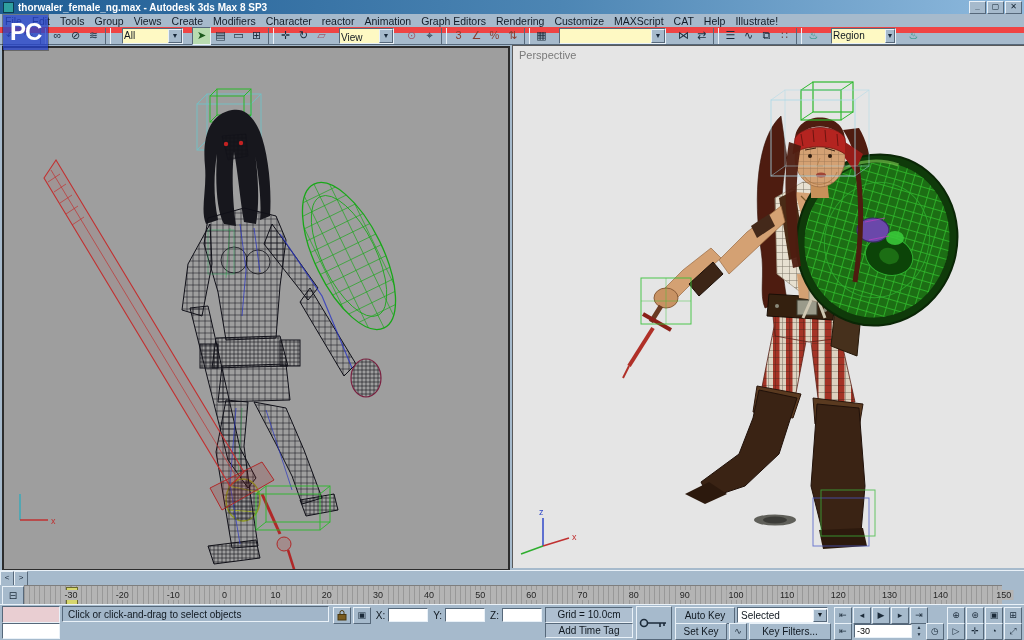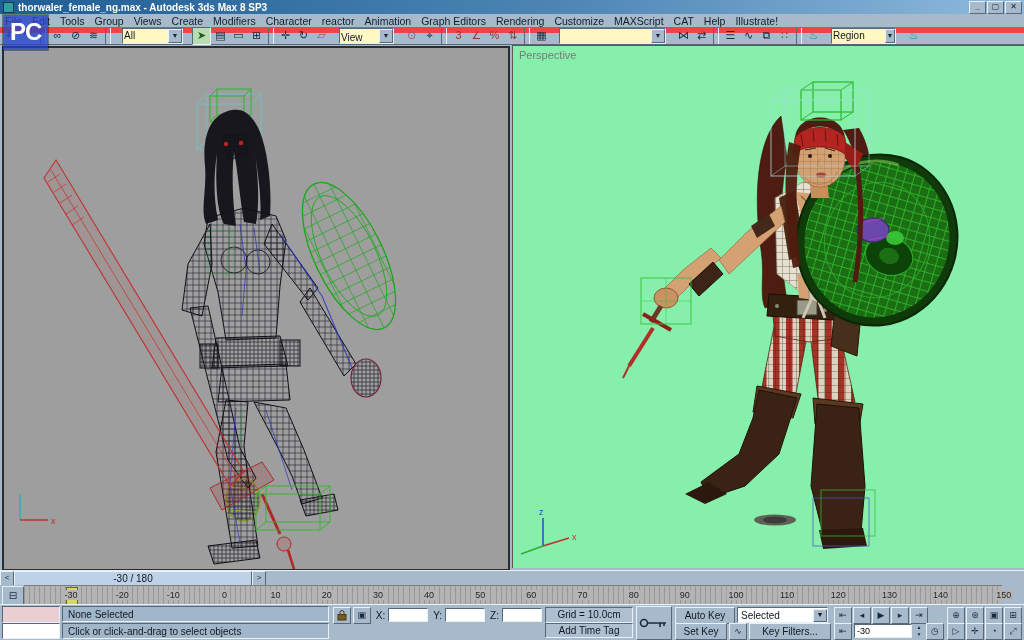--- a/index.html
+++ b/index.html
@@ -45,21 +45,21 @@
     border-bottom:1px solid #56687a;font-size:7px;text-align:center;line-height:11px;color:#18283a;}
   [data-name="selection-filter-dropdown"]{width:58px;}
   [data-name="ref-coord-dropdown"]{width:52px;align-items:flex-end;}
   [data-name="named-selection-dropdown"]{width:104px;}
   [data-name="render-type-dropdown"]{width:62px;gap:20px;}
 
   
   #viewport-area{position:absolute;left:0;top:45px;width:1024px;height:525px;background:#a6bacc;}
   #vp-left{position:absolute;left:2px;top:1px;width:504px;height:521px;background:#9e9e9e;
     border:2px solid #2c2c2c;}
-  #vp-right{position:absolute;left:512px;top:0;width:512px;height:523px;background:#86efac;
+  #vp-right{position:absolute;left:512px;top:0;width:512px;height:523px;background:#e5e5e5;
     border-top:1px solid #5a5a5a;border-left:1px solid #5a5a5a;box-sizing:border-box;}
   #vp-right .vp-label{position:absolute;left:6px;top:3px;font-size:11px;color:#7a7a7a;}
   .vp-svg{position:absolute;left:0;top:0;}
 
   
   #watermark{position:absolute;left:3px;top:15px;display:flex;z-index:60;
     font-weight:900;font-size:24px;letter-spacing:-1px;color:#fff;line-height:1;
     outline:1px solid rgba(0,0,0,0.35);}
   #watermark .pc{background:rgba(38,66,200,0.78);padding:5px 7px 6px 7px;}
   #watermark .pointer{background:rgba(9,9,15,0.86);padding:5px 9px 6px 7px;}
@@ -446,21 +446,20 @@
     </svg>
   </div>
 </div>
 
 <div id="watermark" data-name="pcpointer-watermark">
   <span class="pc" data-name="watermark-pc">PC</span>
 </div>
 
 <div id="timeslider" data-name="time-slider-row">
   <div class="ts-arrow raised" data-name="previous-frame-arrow">&lt;</div>
-  <div id="ts-handle" class="raised" data-name="time-slider-handle">-30 / 180</div>
   <div class="ts-arrow raised" data-name="next-frame-arrow">&gt;</div>
   <div id="ts-track" data-name="time-slider-track"></div>
 </div>
 
 <div id="trackbar" data-name="track-bar">
   <div id="curve-editor-btn" class="raised" data-name="mini-curve-editor-button">⊟</div>
   <div id="ruler" data-name="track-bar-ruler">
     <div id="frame-marker" data-name="current-frame-marker"></div>
   <span class="tick" data-name="timeline-tick--30" style="left: 47px;">-30</span>
       <span class="tick" data-name="timeline-tick--20" style="left: 98.15px;">-20</span>
@@ -484,23 +483,20 @@
     </div>
 </div>
 
 <div id="statusbar" data-name="status-bar">
   <div class="sb-col" style="padding-left:2px;">
     <div class="listener-pink sunken" data-name="maxscript-mini-listener-macro"></div>
     <div class="listener-white sunken" data-name="maxscript-mini-listener"></div>
   </div>
   <div id="sb-left">
     <div class="sb-row">
-      <div class="status-field sunken" data-name="selection-status">None Selected</div>
-    </div>
-    <div class="sb-row">
       <div class="status-field sunken" data-name="prompt-line">Click or click-and-drag to select objects</div>
     </div>
   </div>
 
   <div id="sb-right">
 
     <div class="sb-col">
       <div class="sb-row">
         <div class="mini-btn raised" data-name="lock-selection-button">
           <svg width="10" height="12" data-name="lock-icon">

